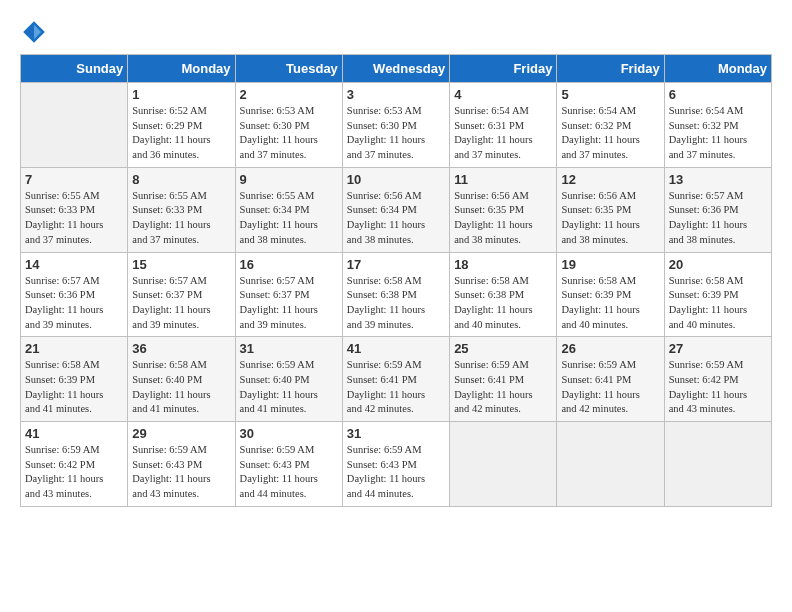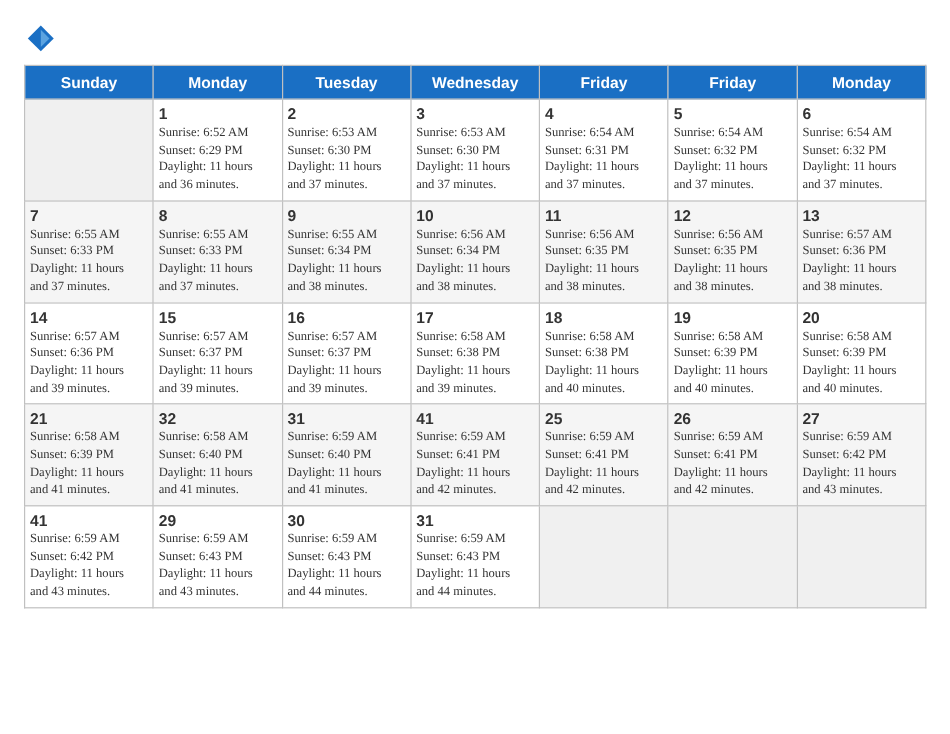--- a/index.html
+++ b/index.html
@@ -57,21 +57,21 @@
       width: 100%;
       border-collapse: collapse;
       table-layout: fixed;
     }
     thead tr th {
       background-color: #1a6fc4;
       color: #fff;
       font-size: 13px;
       font-weight: bold;
       padding: 6px 4px;
-      text-align: center;
+      text-align: right;
       border: 1px solid #c0c0c0;
     }
     tbody tr td {
       border: 1px solid #c0c0c0;
       vertical-align: top;
       padding: 4px;
       font-size: 11px;
       color: #333;
       height: 80px;
     }
@@ -218,21 +218,21 @@
           <div class="day-number">20</div>
           <div class="day-info">Sunrise: 6:58 AM<br>Sunset: 6:39 PM<br>Daylight: 11 hours<br>and 40 minutes.</div>
         </td>
       </tr>
       <tr>
         <td>
           <div class="day-number">21</div>
           <div class="day-info">Sunrise: 6:58 AM<br>Sunset: 6:39 PM<br>Daylight: 11 hours<br>and 41 minutes.</div>
         </td>
         <td>
-          <div class="day-number">32</div>
+          <div class="day-number">36</div>
           <div class="day-info">Sunrise: 6:58 AM<br>Sunset: 6:40 PM<br>Daylight: 11 hours<br>and 41 minutes.</div>
         </td>
         <td>
           <div class="day-number">31</div>
           <div class="day-info">Sunrise: 6:59 AM<br>Sunset: 6:40 PM<br>Daylight: 11 hours<br>and 41 minutes.</div>
         </td>
         <td>
           <div class="day-number">41</div>
           <div class="day-info">Sunrise: 6:59 AM<br>Sunset: 6:41 PM<br>Daylight: 11 hours<br>and 42 minutes.</div>
         </td>

